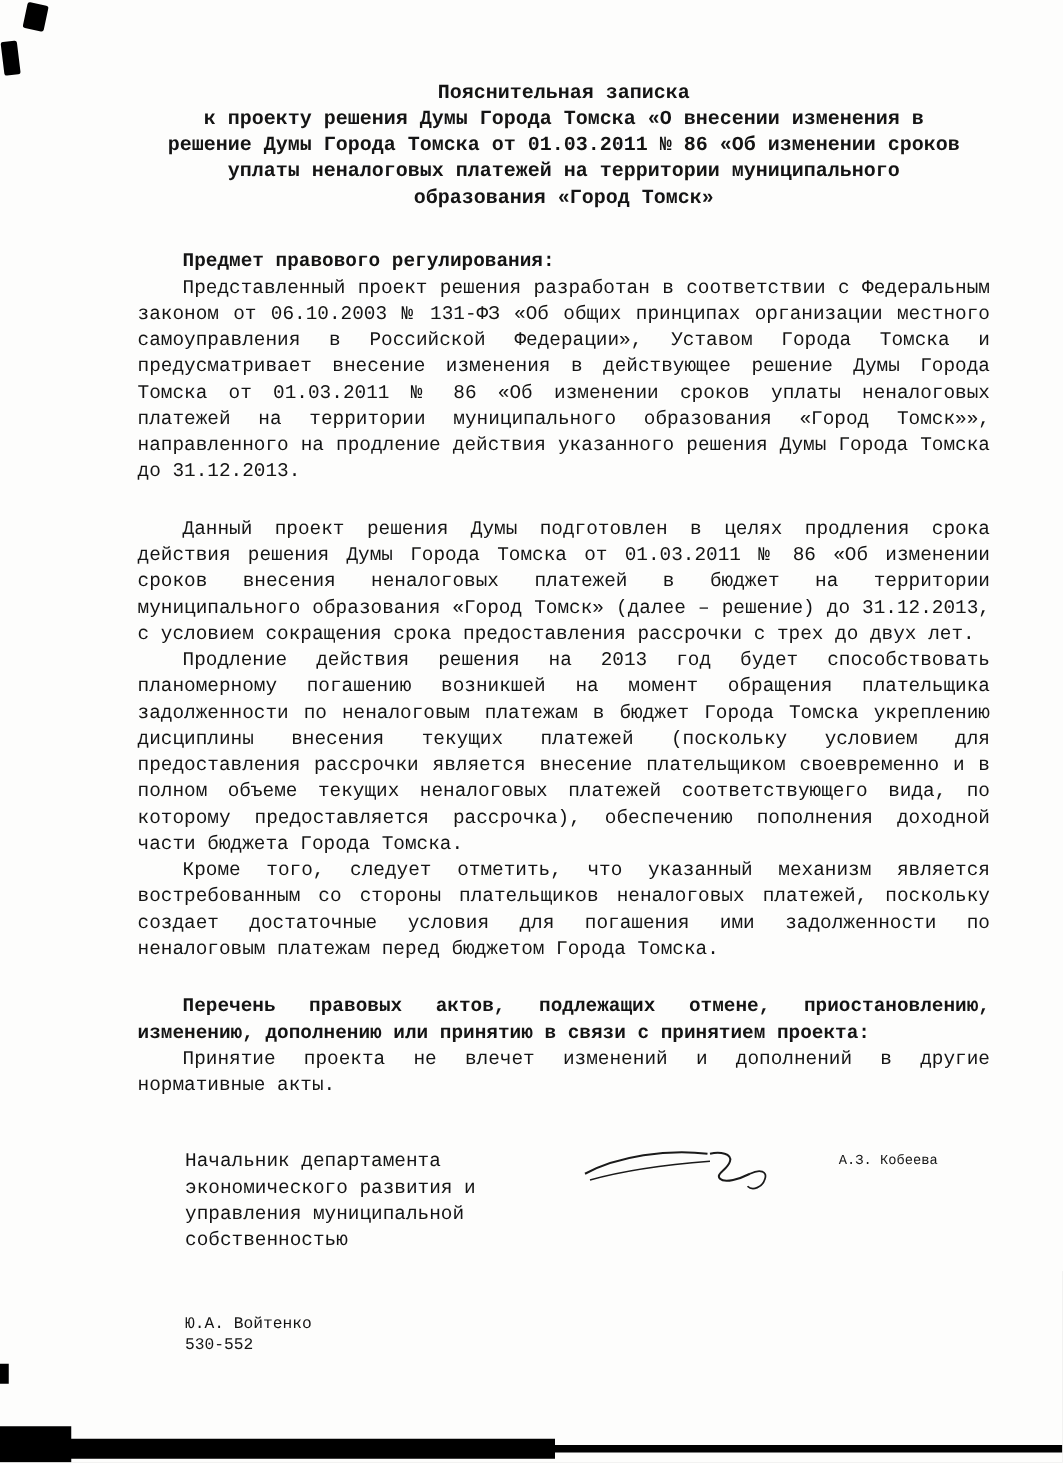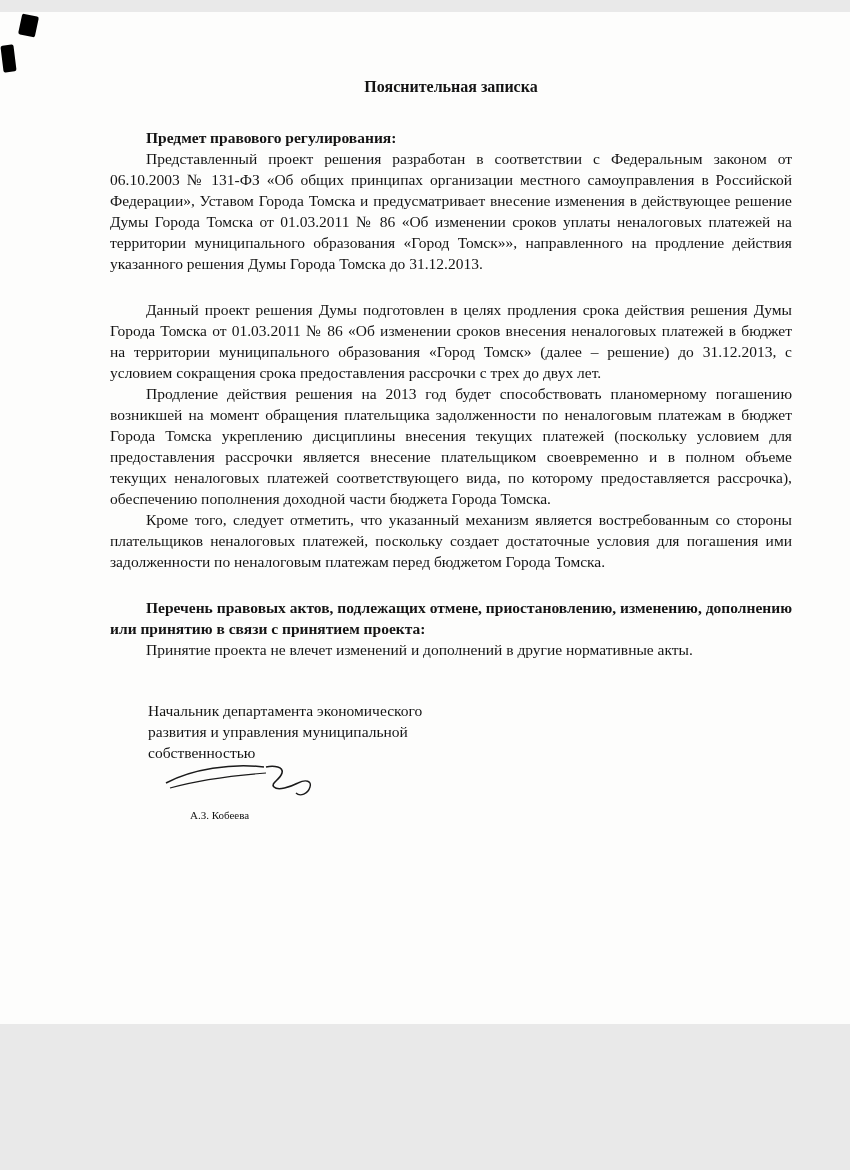--- a/index.html
+++ b/index.html
@@ -1,22 +1,22 @@
 <!DOCTYPE html>
 <html lang="ru"><head>
 <meta charset="utf-8">
 <style>
   html,body { margin:0; padding:0; background:#e9e9e9; }
   .page {
     position:relative;
-    width:850px; height:1012px;
-    margin:12px auto;
+    width:850px; height:1170px;
+    margin:0 auto;
     background:#fdfdfc;
     color:#141414;
-    font-family:Liberation Serif, serif;
+    font-family:Liberation Mono, monospace;
     overflow:hidden;
   }
   .content {
     position:absolute;
     left:110px; top:64px;
     width:682px;
   }
   .title {
     width:648px;
     margin:0 auto 30px auto;
@@ -39,21 +39,20 @@
     line-height:21px;
     text-align:justify;
     text-indent:36px;
   }
   .gap2 { height:25px; }
   .signature-row {
     margin-top:40px;
     padding-left:38px;
     display:flex;
     align-items:flex-start;
-    flex-direction:column;
   }
   .sig-position {
     width:302px;
     font-size:15.5px;
     line-height:21px;
   }
   .sig-mark {
     width:165px; height:50px;
     margin-left:14px;
     margin-top:-8px;
@@ -88,20 +87,21 @@
   <div class="art art-top-2"></div>
   <div class="art art-left-1"></div>
   <div class="art art-bot-1"></div>
   <div class="art art-bot-2"></div>
   <div class="art art-bot-3"></div>
 
   <div class="content">
 
     <div class="title">
       <div>Пояснительная записка</div>
+      <div>к проекту решения Думы Города Томска «О внесении изменения в решение Думы Города Томска от 01.03.2011 № 86 «Об изменении сроков уплаты неналоговых платежей на территории муниципального образования «Город Томск»</div>
     </div>
 
     <p class="h">Предмет правового регулирования:</p>
     <p class="p">Представленный проект решения разработан в соответствии с Федеральным законом от 06.10.2003 № 131-ФЗ «Об общих принципах организации местного самоуправления в Российской Федерации», Уставом Города Томска и предусматривает внесение изменения в действующее решение Думы Города Томска от 01.03.2011 № 86 «Об изменении сроков уплаты неналоговых платежей на территории муниципального образования «Город Томск»», направленного на продление действия указанного решения Думы Города Томска до 31.12.2013.</p>
 
     <div class="gap2"></div>
 
     <p class="p">Данный проект решения Думы подготовлен в целях продления срока действия решения Думы Города Томска от 01.03.2011 № 86 «Об изменении сроков внесения неналоговых платежей в бюджет на территории муниципального образования «Город Томск» (далее – решение) до 31.12.2013, с условием сокращения срока предоставления рассрочки с трех до двух лет.</p>
     <p class="p">Продление действия решения на 2013 год будет способствовать планомерному погашению возникшей на момент обращения плательщика задолженности по неналоговым платежам в бюджет Города Томска укреплению дисциплины внесения текущих платежей (поскольку условием для предоставления рассрочки является внесение плательщиком своевременно и в полном объеме текущих  неналоговых платежей соответствующего вида, по которому предоставляется рассрочка), обеспечению пополнения доходной части бюджета Города Томска.</p>
     <p class="p">Кроме того, следует отметить, что указанный механизм  является востребованным со стороны плательщиков неналоговых платежей, поскольку создает достаточные условия для погашения ими задолженности  по неналоговым платежам перед бюджетом Города Томска.</p>

